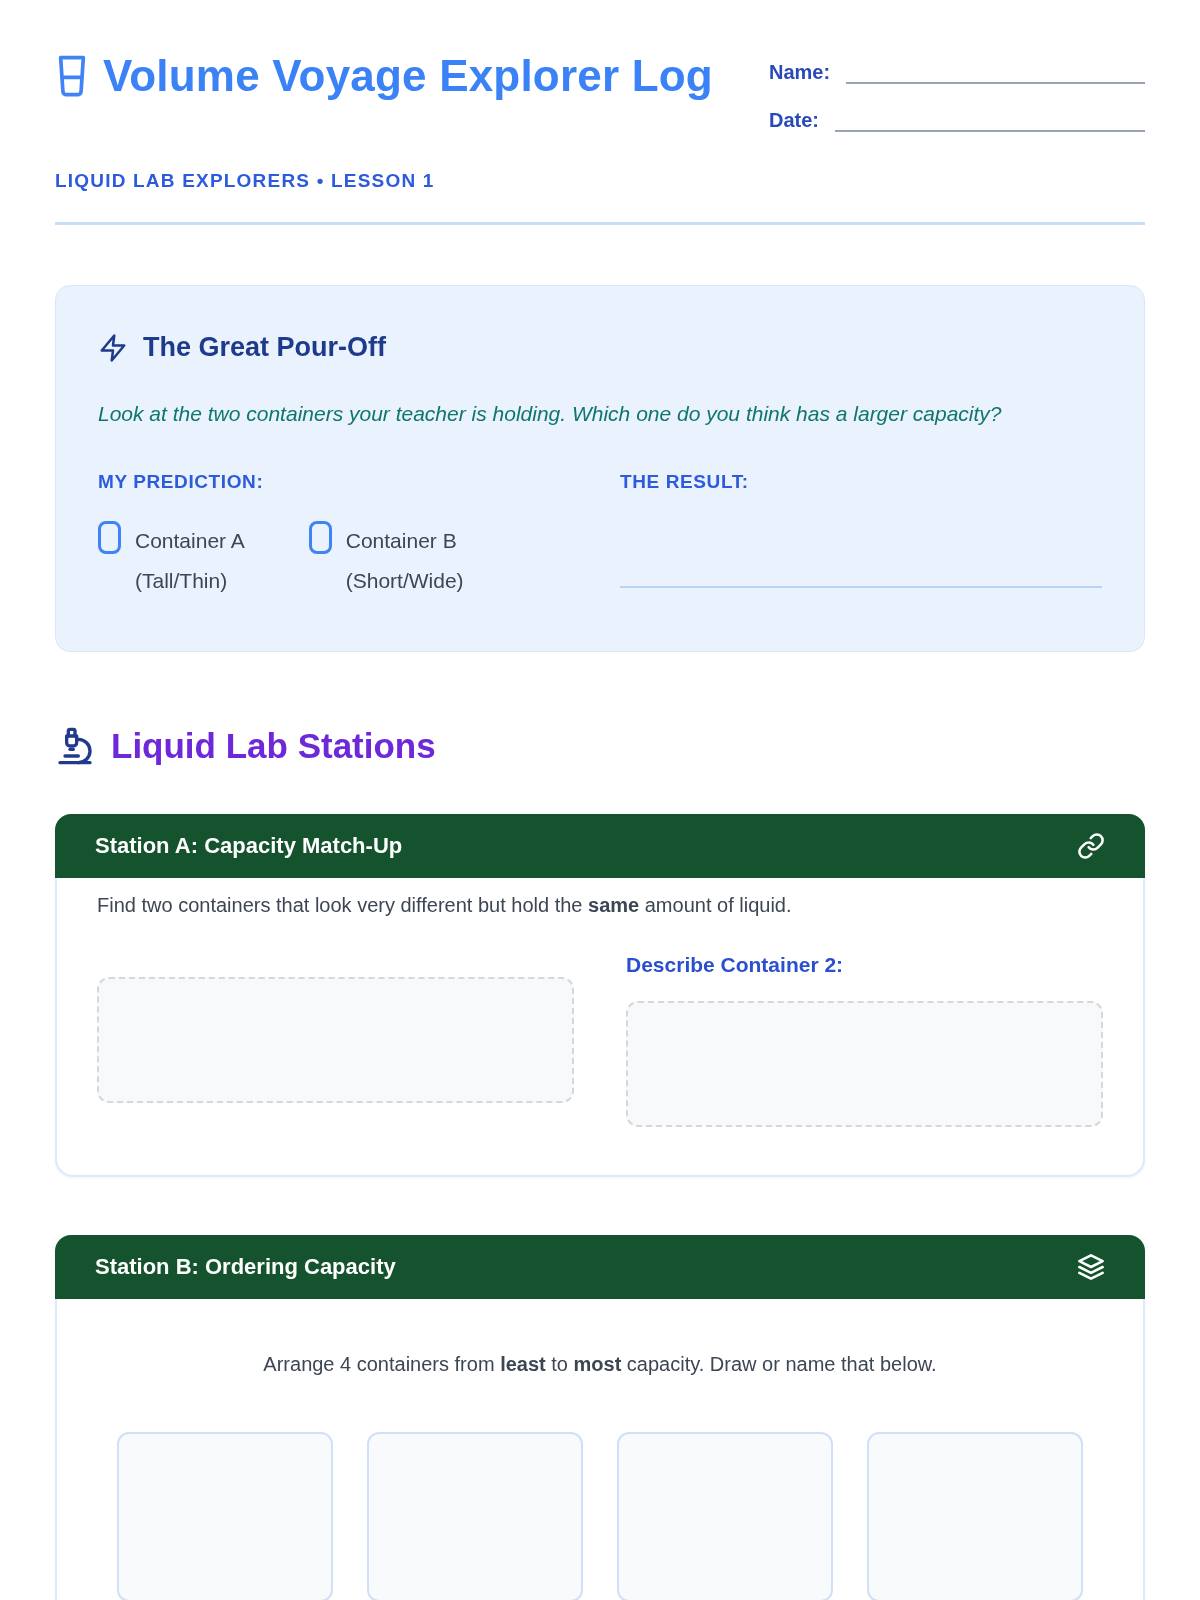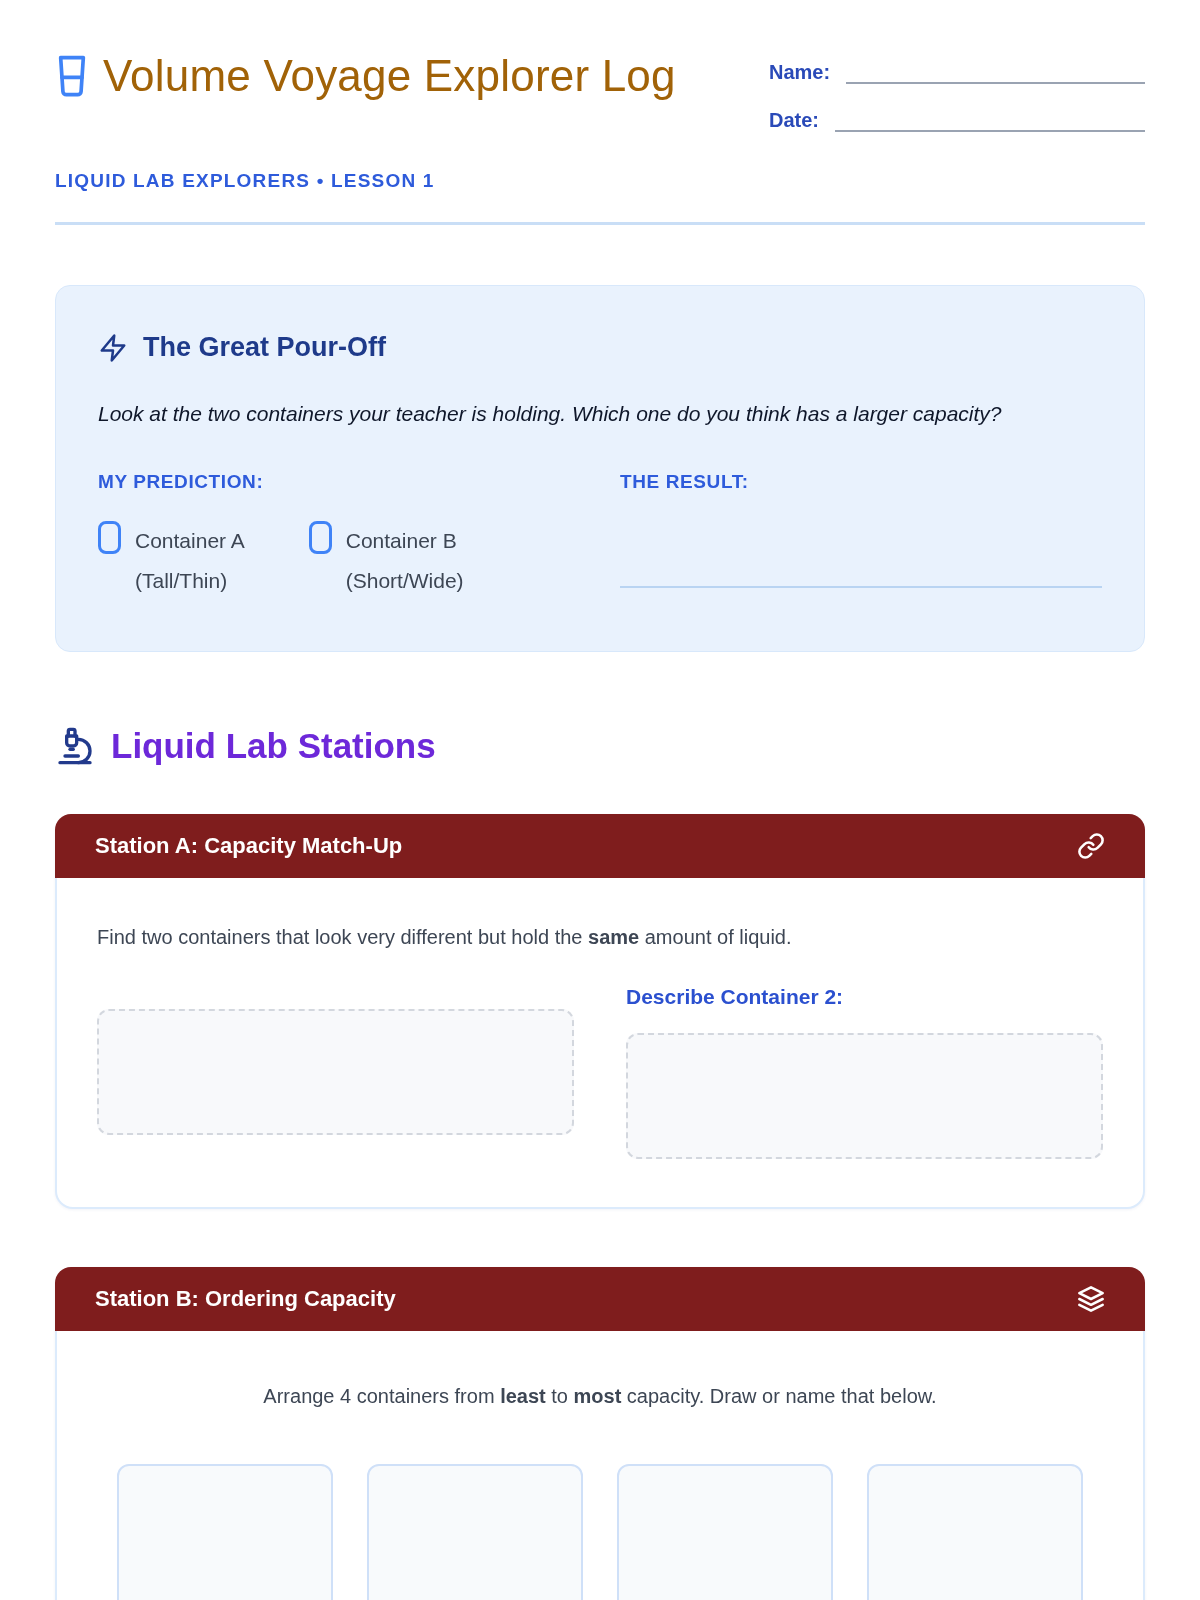--- a/index.html
+++ b/index.html
@@ -9,22 +9,22 @@
     font-family: "Liberation Sans", sans-serif;
     color: #3d4654;
   }
   .page { width: 1200px; height: 1600px; padding: 48px 55px 0 55px; overflow: hidden; }
 
   
   .header-row { display: flex; justify-content: space-between; align-items: flex-start; }
   .title-block { display: flex; align-items: center; gap: 14px; width: 665px; }
   .cup-icon { width: 34px; height: 46px; flex: 0 0 auto; }
   .doc-title {
-    font-size: 44px; font-weight: 400; line-height: 1.28;
-    color: #a16207; letter-spacing: 0.2px;
+    font-size: 44px; font-weight: 700; line-height: 1.28;
+    color: #3b82f6; letter-spacing: 0.2px;
   }
   .fields-block { width: 388px; padding-top: 10px; }
   .field-row { display: flex; align-items: flex-end; margin-bottom: 22px; margin-left: 12px; }
   .field-label { font-size: 20px; font-weight: 700; color: #2a4ab8; margin-right: 16px; white-space: nowrap; }
   .field-line { flex: 1; border-bottom: 2px solid #9aa3b2; height: 26px; }
 
   .doc-subtitle {
     margin-top: 16px; font-size: 19px; font-weight: 700;
     color: #2e5bdb; letter-spacing: 1.2px;
   }
@@ -33,21 +33,21 @@
   
   .pouroff-card {
     margin-top: 60px; background: #e9f2fd; border: 1px solid #d8e8fb;
     border-radius: 15px; padding: 46px 42px 50px 42px;
   }
   .card-heading { display: flex; align-items: center; gap: 15px; }
   .zap-icon { width: 30px; height: 30px; }
   .card-heading-text { font-size: 27px; font-weight: 800; color: #1e3a8a; }
   .pouroff-prompt {
     margin-top: 30px; font-size: 21px; font-style: italic;
-    color: #0f172a; line-height: 2.0; max-width: 980px;
+    color: #0f766e; line-height: 2.0; max-width: 980px;
   }
   .pouroff-cols { display: flex; margin-top: 36px; }
   .pred-col { width: 52%; }
   .result-col { width: 48%; }
   .mini-label { font-size: 19px; font-weight: 700; color: #2e5bdb; letter-spacing: 0.6px; }
   .options-row { display: flex; gap: 64px; margin-top: 28px; }
   .option { display: flex; gap: 14px; }
   .checkbox {
     width: 23px; height: 33px; border: 3px solid #3f83f7;
     border-radius: 8px; background: transparent; flex: 0 0 auto;
@@ -59,28 +59,28 @@
   .section-heading { display: flex; align-items: center; gap: 16px; margin-top: 74px; }
   .microscope-icon { width: 40px; height: 40px; }
   .section-heading-text { font-size: 35px; font-weight: 800; color: #6d28d9; }
 
   .station-card {
     margin-top: 48px; border-radius: 18px;
     border: 2px solid #dcebfc; background: #ffffff;
     box-shadow: 0 1px 3px rgba(30,58,138,0.06);
   }
   .station-header {
-    background: #7f1d1d; border-radius: 16px 16px 0 0;
+    background: #14532d; border-radius: 16px 16px 0 0;
     height: 64px; display: flex; align-items: center;
     justify-content: space-between; padding: 0 40px;
     margin: -2px -2px 0 -2px;
   }
   .station-title { color: #ffffff; font-size: 22px; font-weight: 700; }
   .station-hicon { width: 28px; height: 28px; }
-  .station-body { padding: 48px 40px 48px 40px; }
+  .station-body { padding: 16px 40px 48px 40px; }
   .station-text { font-size: 20px; color: #3d4654; }
   .station-text b { font-weight: 700; }
   .describe-grid { display: grid; grid-template-columns: 1fr 1fr; column-gap: 52px; margin-top: 36px; }
   .describe-label { font-size: 21px; font-weight: 700; color: #2b50cf; }
   .dashed-box {
     margin-top: 24px; height: 126px;
     border: 2px dashed #d3d7de; border-radius: 12px; background: #f8f9fb;
   }
 
   

